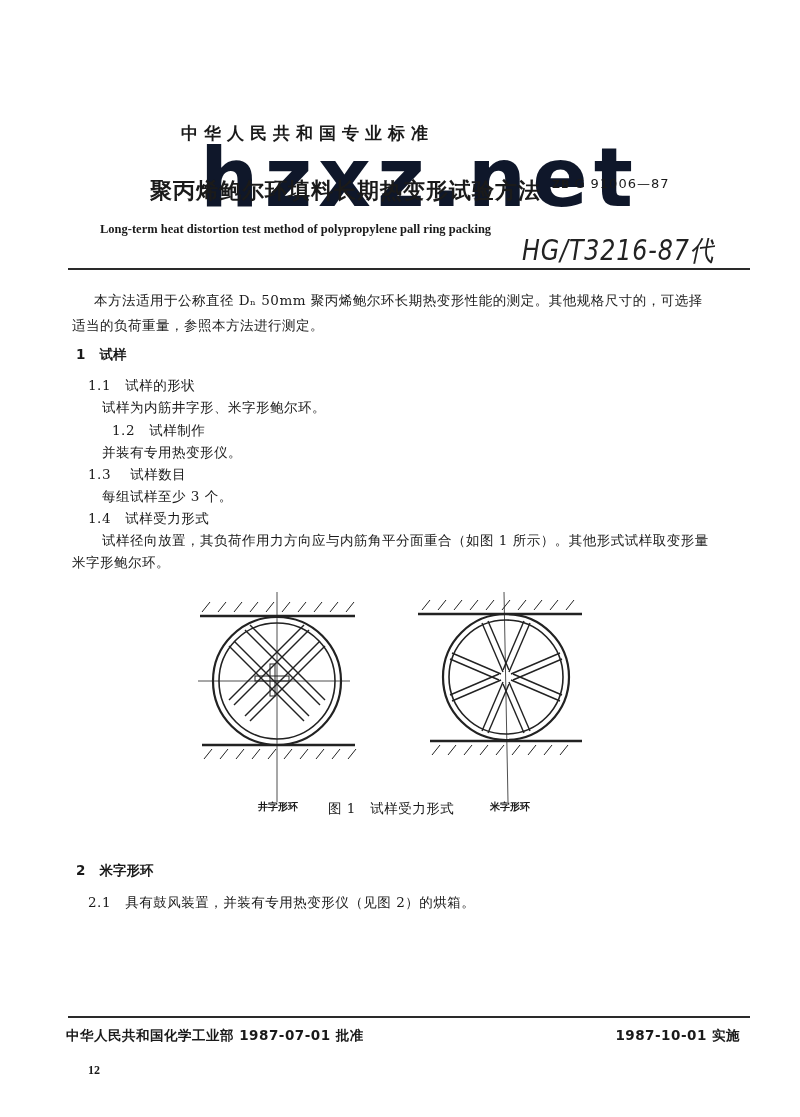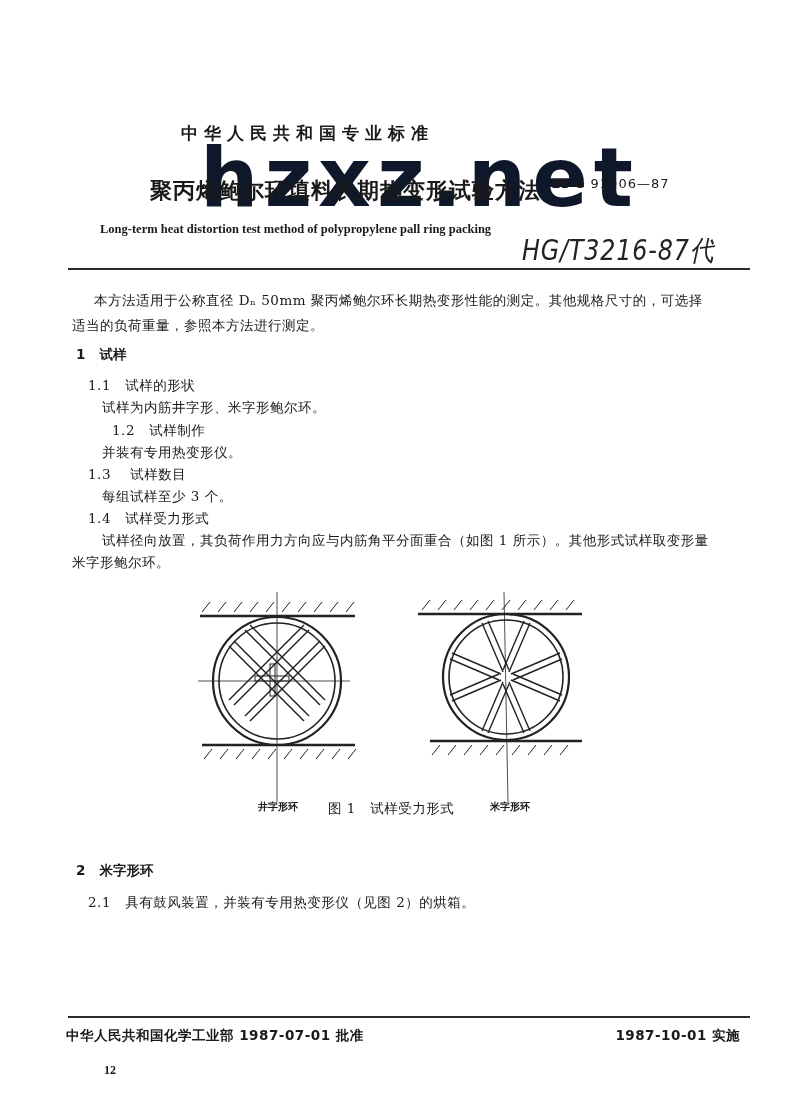--- a/index.html
+++ b/index.html
@@ -167,13 +167,13 @@
 <div class="abs z1 p" style="left:328px;top:798px;text-align:center;"><span>图 1</span>&nbsp;&nbsp;&nbsp;<span>试样受力形式</span></div>
 
 <div class="abs z1 heading" style="left:76px;top:862px;">
   <span>2</span>&nbsp;&nbsp;&nbsp;<span>米字形环</span>
 </div>
 <div class="abs z1 p" style="left:88px;top:892px;"><span>2.1</span>&nbsp;&nbsp;&nbsp;<span>具有鼓风装置，并装有专用热变形仪（见图 2）的烘箱。</span></div>
 
 <div class="abs z1 rule" style="top:1016px;height:2px;"></div>
 <div class="abs z1 footer-text" style="left:66px;top:1027px;">中华人民共和国化学工业部 1987-07-01 批准</div>
 <div class="abs z1 footer-text" style="right:60px;top:1027px;">1987-10-01 实施</div>
-<div class="abs z1" style="left:88px;top:1063px;font-family:'Liberation Serif',serif;font-size:12px;font-weight:bold;margin-left:16px;">12</div>
+<div class="abs z1" style="left:88px;top:1063px;font-family:'Liberation Serif',serif;font-size:12px;font-weight:bold;">12</div>
 
 </body></html>

